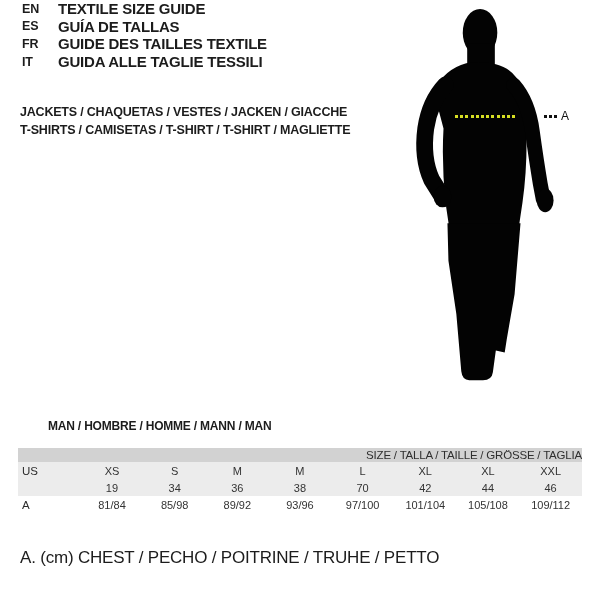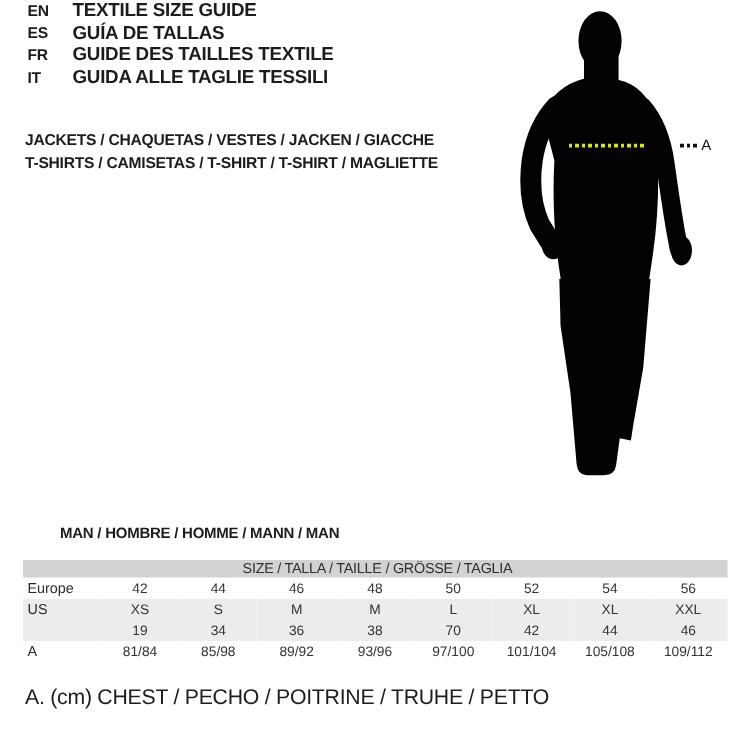--- a/index.html
+++ b/index.html
@@ -27,21 +27,21 @@
     background:repeating-linear-gradient(to right,#111 0 3px,transparent 3px 5.2px);}
   .a-label{position:absolute;left:166px;top:104px;font-size:12px;color:#111;}
   
   .section-title{position:absolute;left:20px;top:419px;font-weight:700;font-size:12px;
     letter-spacing:-0.2px;white-space:nowrap;margin-left:28px;}
   
   .size-table{position:absolute;left:18px;top:448px;width:564px;border-collapse:collapse;
     table-layout:fixed;font-size:11px;color:#333;}
   .size-table td{padding:0;height:17px;text-align:center;overflow:hidden;white-space:nowrap;}
   .size-table td.lbl{text-align:left;padding-left:4px;width:62px;font-size:11.5px;color:#2b2b2b;}
-  .size-table tr.thead td{height:14px;text-align:center;padding-left:4px;
+  .size-table tr.thead td{height:14px;text-align:right;padding-left:4px;
     background:var(--header-bg,#d2d2d2);font-size:11.5px;color:#2f2f2f;letter-spacing:-0.2px;}
   .size-table tr.alt td{background:var(--alt-row-bg,#ececec);}
   
   .footnote{position:absolute;left:20px;top:548px;font-weight:400;font-size:17px;
     letter-spacing:-0.2px;white-space:nowrap;}
 </style>
 </head>
 <body>
 
 <div class="canvas">
@@ -89,31 +89,20 @@
     <span class="a-label">A</span>
   </div>
 
   <div class="section-title">MAN / HOMBRE / HOMME / MANN / MAN</div>
 
   <table class="size-table">
     <tbody>
       <tr class="thead">
         <td colspan="9">SIZE / TALLA / TAILLE / GRÖSSE / TAGLIA</td>
       </tr>
-      <tr>
-        <td class="lbl">Europe</td>
-        <td>42</td>
-        <td>44</td>
-        <td>46</td>
-        <td>48</td>
-        <td>50</td>
-        <td>52</td>
-        <td>54</td>
-        <td>56</td>
-      </tr>
       <tr class="alt">
         <td class="lbl">US</td>
         <td>XS</td>
         <td>S</td>
         <td>M</td>
         <td>M</td>
         <td>L</td>
         <td>XL</td>
         <td>XL</td>
         <td>XXL</td>

